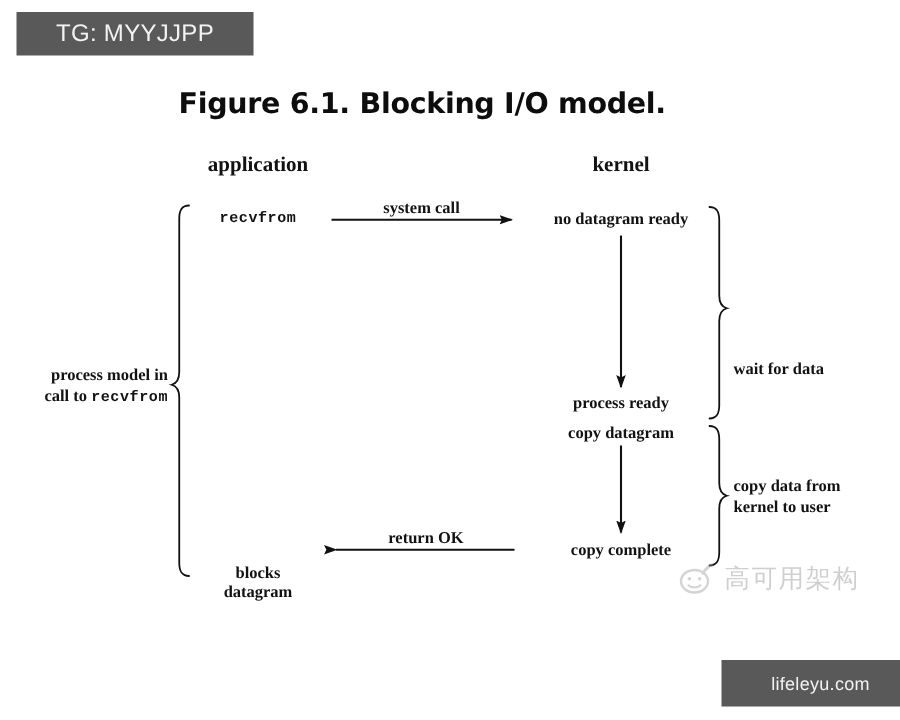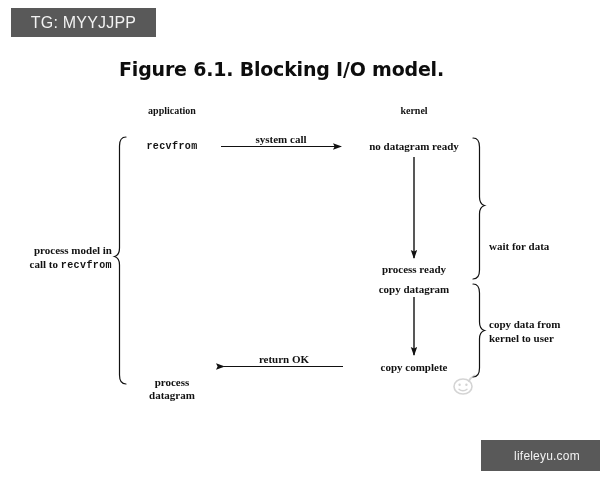--- a/index.html
+++ b/index.html
@@ -33,21 +33,21 @@
     font-weight: 400;
     letter-spacing: .2px;
     display: flex;
     align-items: center;
     justify-content: center;
     white-space: nowrap;
   }
   #tg-badge {
     left: 11px;
     top: 8px;
-    width: 145px;
+    width: 158px;
     height: 29px;
     font-size: 16px;
   }
   #site-badge {
     left: 481px;
     top: 440px;
     width: 132px;
     height: 31px;
     font-size: 12px;
   }
@@ -77,21 +77,21 @@
     line-height: 13px;
   }
   .dtext.center { transform: translateX(-50%); text-align: center; }
   .dtext.right  { transform: translateX(-100%); text-align: right; }
   .mono {
     font-family: "Liberation Mono", "DejaVu Sans Mono", monospace;
     font-weight: bold;
     font-size: 10px;
     letter-spacing: .4px;
   }
-  .col-head { font-size: 10px; }
+  .col-head { font-size: 14px; }
   .side-label { font-weight: bold; font-size: 11px; line-height: 14px; }
 
   
   #watermark {
     position: absolute;
     left: 452px;
     top: 374px;
     display: flex;
     align-items: center;
     gap: 5px;
@@ -164,21 +164,21 @@
 <div class="dtext center mono" style="left:172px; top:140px;">recvfrom</div>
 
 <div class="dtext center" style="left:414px; top:140px;">no datagram ready</div>
 
 <div class="dtext center" style="left:414px; top:263px;">process ready</div>
 
 <div class="dtext center" style="left:414px; top:283px;">copy datagram</div>
 
 <div class="dtext center" style="left:414px; top:361px;">copy complete</div>
 
-<div class="dtext center" style="left:172px; top:376px;">process</div>
+<div class="dtext center" style="left:172px; top:376px;">blocks</div>
 <div class="dtext center" style="left:172px; top:389px;">datagram</div>
 
 <div class="dtext center" style="left:281px; top:133px;">system call</div>
 
 <div class="dtext center" style="left:284px; top:353px;">return OK</div>
 
 <div class="dtext right side-label" style="left:112px; top:243px;">
   <span>process model in</span><br>
   <span>call to </span><span class="mono">recvfrom</span>
 </div>
@@ -191,16 +191,17 @@
 </div>
 
 <div id="watermark">
   <svg class="wm-mark" width="26" height="22" viewBox="0 0 26 22">
     <path d="M22.5,1.5 C19,3.5 17.5,5.5 16.8,7.2" fill="none" stroke="#9a9a9a" stroke-width="2" stroke-linecap="round"></path>
     <ellipse cx="11" cy="12.5" rx="9" ry="7.5" fill="none" stroke="#9a9a9a" stroke-width="1.6"></ellipse>
     <circle cx="7.6" cy="10.8" r="1.2" fill="#9a9a9a"></circle>
     <circle cx="14.4" cy="10.8" r="1.2" fill="#9a9a9a"></circle>
     <path d="M7,15.2 C9,17.2 13,17.2 15,15.2" fill="none" stroke="#9a9a9a" stroke-width="1.4" stroke-linecap="round"></path>
   </svg>
+  <span class="wm-text">高可用架构</span>
 </div>
 
 <div class="badge" id="tg-badge">TG: MYYJJPP</div>
 <div class="badge" id="site-badge">lifeleyu.com</div>
 
 </body></html>

